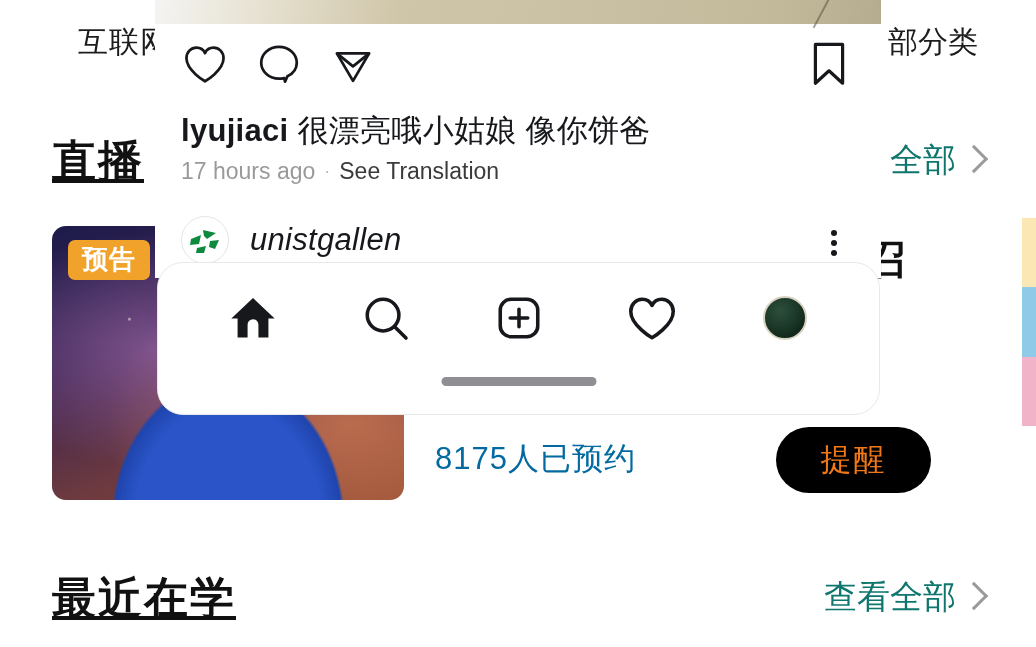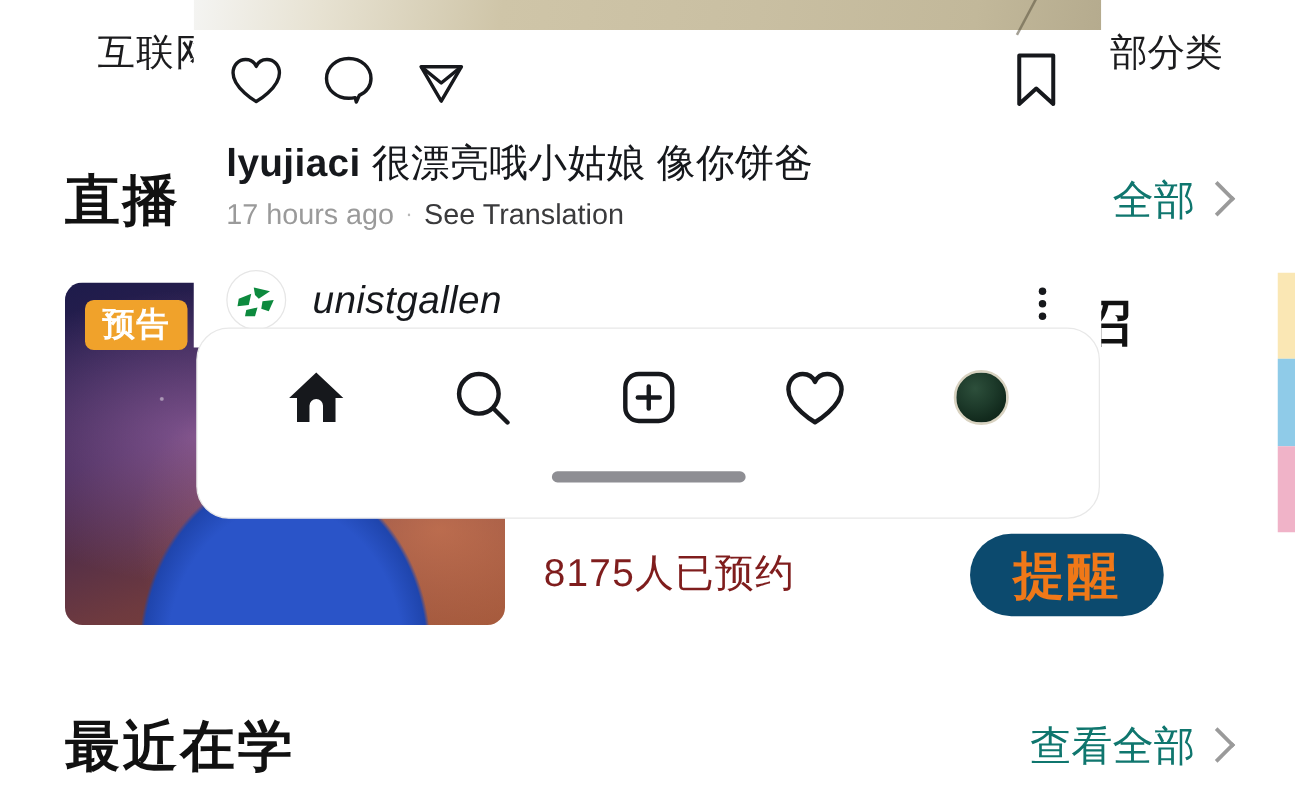--- a/index.html
+++ b/index.html
@@ -51,20 +51,21 @@
     padding: 0 52px 0 52px;
     box-sizing: border-box;
   }
   .section-title {
     font-size: 44px;
     font-weight: bold;
     color: #111111;
     letter-spacing: 2px;
     line-height: 1;
     white-space: nowrap;
+    text-decoration: underline;
   }
   .section-more {
     display: flex;
     align-items: center;
     gap: 8px;
     font-size: 33px;
     color: #0f766e;
     white-space: nowrap;
   }
   .chev {
@@ -119,38 +120,38 @@
     border-radius: 7px;
     letter-spacing: 1px;
     line-height: 1;
   }
 
   #live-meta {
     position: absolute;
     left: 435px;
     top: 438px;
     font-size: 31px;
-    color: #7f1d1d;
+    color: #0369a1;
     letter-spacing: 1px;
     white-space: nowrap;
   }
   #remind-btn {
     position: absolute;
     left: 776px;
     top: 427px;
     width: 155px;
     height: 66px;
     border-radius: 33px;
-    background: #0c4a6e;
+    background: #000000;
     display: flex;
     align-items: center;
     justify-content: center;
     color: #f07818;
-    font-size: 41px;
-    font-weight: bold;
+    font-size: 31px;
+    font-weight: normal;
     letter-spacing: 2px;
     border: none;
     padding: 0;
     box-sizing: border-box;
   }
 
   
   #edge-strips {
     position: absolute;
     left: 1022px;

